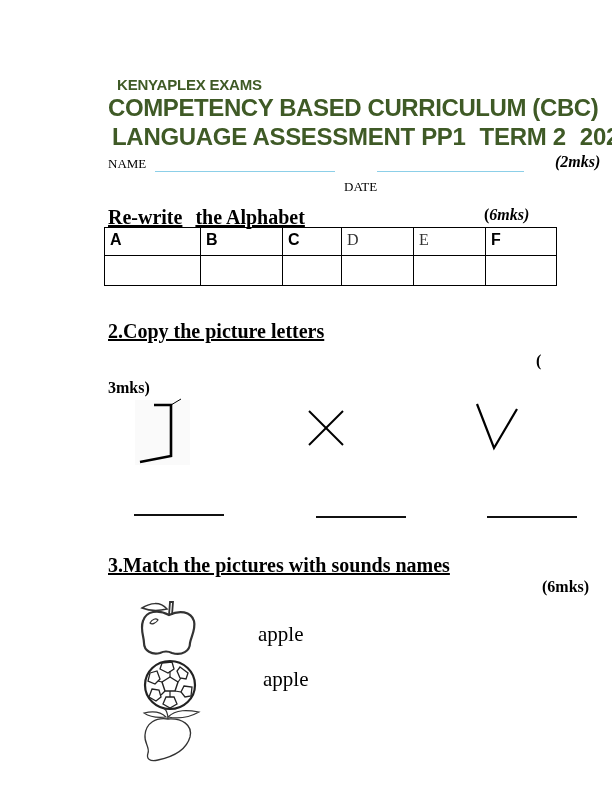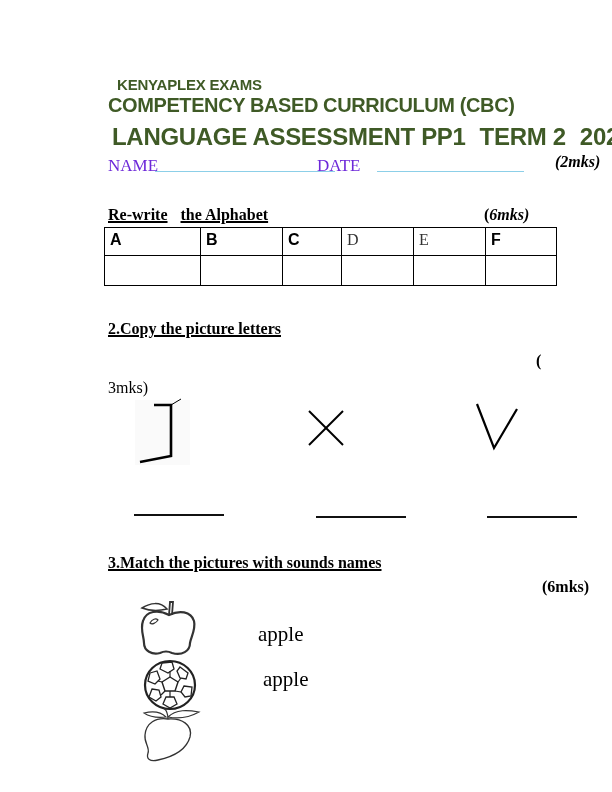--- a/index.html
+++ b/index.html
@@ -3,45 +3,45 @@
 <meta charset="utf-8">
 <style>
   html, body { margin: 0; padding: 0; }
   body {
     width: 612px; height: 792px; background: #ffffff; position: relative; overflow: hidden;
     font-family: "Liberation Serif", serif; color: #000;
   }
   .abs { position: absolute; white-space: nowrap; text-align: center; }
   .green { color: #3f5a26; font-family: "Liberation Sans", sans-serif; font-weight: bold; }
   .org { left: 117px; top: 76px; font-size: 15px; letter-spacing: -0.2px; }
-  .cbc { left: 108px; top: 94px; font-size: 20px; letter-spacing: -0.4px; }
+  .cbc { left: 108px; top: 94px; font-size: 24px; letter-spacing: -0.4px; }
   .assess { left: 112px; top: 123px; font-size: 24px; letter-spacing: -0.3px; text-decoration-thickness: 2px; text-underline-offset: 2px; }
   .assess .gap { display: inline-block; width: 14px; }
-  .name-row { top: 156px; font-size: 17px; color: #6d28d9; }
+  .name-row { top: 156px; font-size: 13px; color: #000000; }
   .name-label { left: 108px; }
   .name-line { position: absolute; left: 155px; top: 171px; width: 180px; border-top: 1px solid #8ccfe8; }
-  .date-label { left: 317px; }
+  .date-label { left: 344px; margin-top: 23px; }
   .date-line { position: absolute; left: 377px; top: 171px; width: 147px; border-top: 1px solid #8ccfe8; }
   .marks-top { left: 555px; top: 153px; font-size: 16px; font-weight: bold; font-style: italic; }
-  .q-head { font-size: 16px; font-weight: bold; text-decoration: underline; text-decoration-thickness: 1.5px; }
+  .q-head { font-size: 20px; font-weight: bold; text-decoration: underline; text-decoration-thickness: 1.5px; }
   .rewrite { left: 108px; top: 206px; }
   .rewrite .sp { display: inline-block; width: 13px; text-decoration: none; }
   .marks6 { left: 484px; top: 206px; font-size: 16px; font-weight: bold; }
   .marks6 i { font-style: italic; }
   table.alpha {
     position: absolute; left: 104px; top: 227px; border-collapse: collapse;
   }
   table.alpha td { border: 1.5px solid #000; padding: 0 0 0 5px; vertical-align: top; }
   table.alpha tr.letters td { height: 27px; font-size: 16px; line-height: 24px; }
   table.alpha tr.blank td { height: 29px; }
   .sans { font-family: "Liberation Sans", sans-serif; font-weight: bold; }
   .serif { font-family: "Liberation Serif", serif; font-weight: normal; color: #333; }
   .copy { left: 108px; top: 320px; }
   .paren { left: 536px; top: 352px; font-size: 16px; font-weight: bold; }
-  .marks3 { left: 108px; top: 379px; font-size: 16px; font-weight: normal; }
+  .marks3 { left: 108px; top: 379px; font-size: 16px; font-weight: bold; }
   svg.pic { position: absolute; }
   .blank-line { position: absolute; height: 0; border-top: 2.5px solid #111; width: 90px; }
   .match { left: 108px; top: 554px; }
   .marks6b { left: 542px; top: 578px; font-size: 16px; font-weight: bold; }
   .word { font-size: 21px; }
   .w1 { left: 258px; top: 622px; }
   .w2 { left: 263px; top: 667px; }
 </style>
 </head>
 <body>

